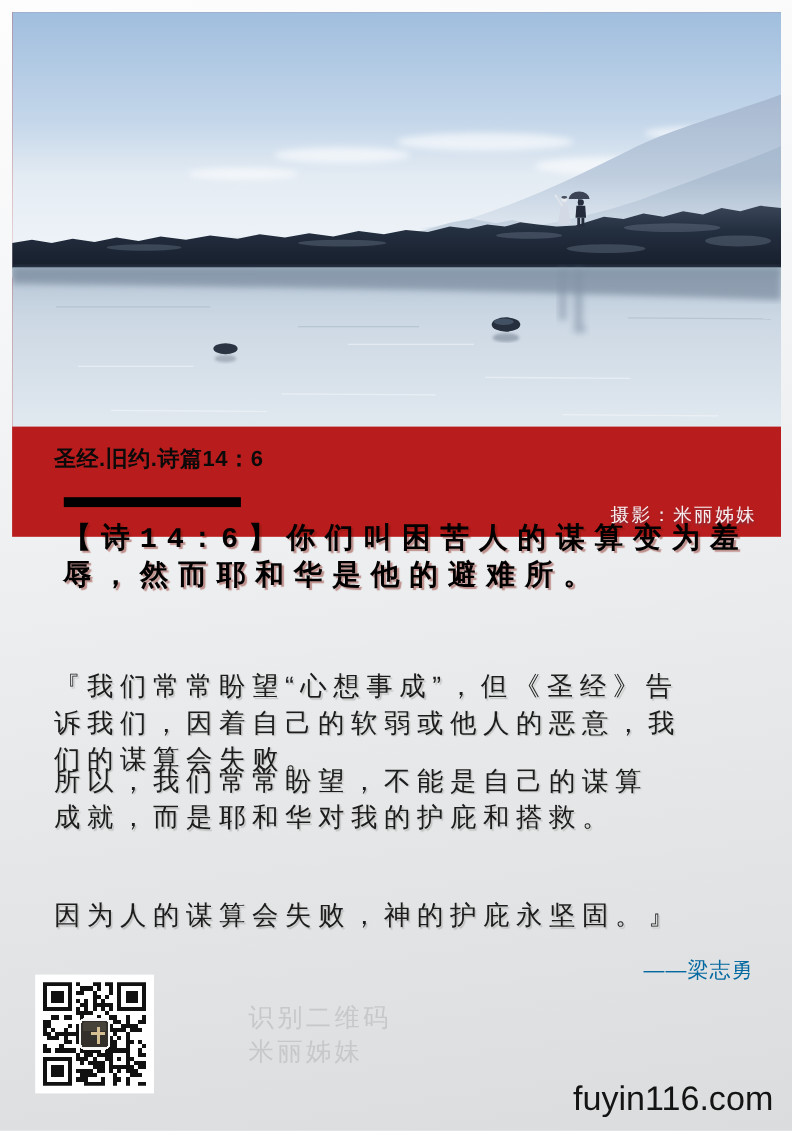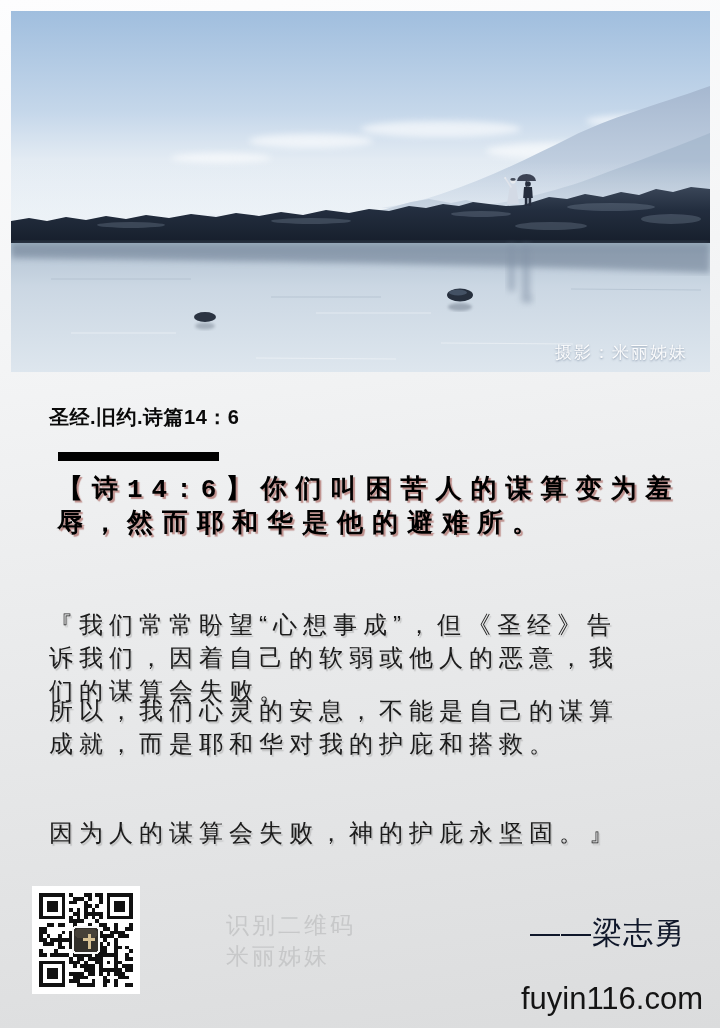--- a/index.html
+++ b/index.html
@@ -2,21 +2,21 @@
 <html><head>
 <meta charset="utf-8">
 <style>
   html,body{margin:0;padding:0;}
   body{
     width:720px;height:1028px;position:relative;overflow:hidden;
     font-family:"Liberation Sans",sans-serif;
     background:linear-gradient(172deg,#fdfdfe 0%,#f4f5f6 30%,#e9eaeb 60%,#dbdcdd 100%);
   }
   .photo{
-    position:absolute;left:11px;top:11px;width:699px;height:361px;
+    position:absolute;left:11px;top:11px;width:699px;height:477px;
     overflow:hidden;background:#b91c1c;
   }
   .photo svg{display:block;}
   .photo-credit{
     position:absolute;right:22px;bottom:8px;
     font-size:17px;letter-spacing:2px;color:rgba(255,255,255,.93);
     text-shadow:0 1px 2px rgba(60,80,110,.45);
   }
   .title{
     position:absolute;left:49px;top:404px;
@@ -35,22 +35,22 @@
   .para{
     position:absolute;left:49px;width:660px;margin:0;
     font-size:24px;font-weight:400;line-height:33px;letter-spacing:6px;
     color:#1c1c1c;white-space:pre-line;
     text-shadow:1.5px 1.5px 1px rgba(150,150,150,.45);
   }
   .para.p1{top:608px;}
   .para.p2{top:694px;}
   .para.p3{top:816px;}
   .attribution{
-    position:absolute;right:35px;top:913px;
-    font-size:30px;color:#0f172a;letter-spacing:1px;
+    position:absolute;right:35px;top:869px;
+    font-size:19px;color:#0369a1;letter-spacing:1px;
   }
   .qr-tile{
     position:absolute;left:32px;top:886px;width:108px;height:108px;
     background:#ffffff;
   }
   .qr-tile svg{position:absolute;left:7px;top:7px;}
   .qr-caption{
     position:absolute;left:185px;top:910px;
     font-size:23px;line-height:31px;letter-spacing:3px;color:#c7c8c9;margin-left:41px;
   }
@@ -182,21 +182,21 @@
 
 <div class="title">圣经.旧约.诗篇14：6</div>
 <div class="title-bar"></div>
 
 <div class="verse">【诗14:6】你们叫困苦人的谋算变为羞
 辱，然而耶和华是他的避难所。</div>
 
 <p class="para p1">『我们常常盼望“心想事成”，但《圣经》告
 诉我们，因着自己的软弱或他人的恶意，我
 们的谋算会失败。</p>
-<p class="para p2">所以，我们心灵的安息，不能是自己的谋算
+<p class="para p2">所以，我们常常盼望，不能是自己的谋算
 成就，而是耶和华对我的护庇和搭救。</p>
 <p class="para p3">因为人的谋算会失败，神的护庇永坚固。』</p>
 
 <div class="attribution">——梁志勇</div>
 
 <div class="qr-tile">
   <svg width="94" height="94" viewBox="0 0 100 100" shape-rendering="crispEdges">
     <g id="qr-modules">
         <rect x="0" y="0" width="28" height="28" fill="#111"></rect>
         <rect x="4" y="4" width="20" height="20" fill="#fff"></rect>

